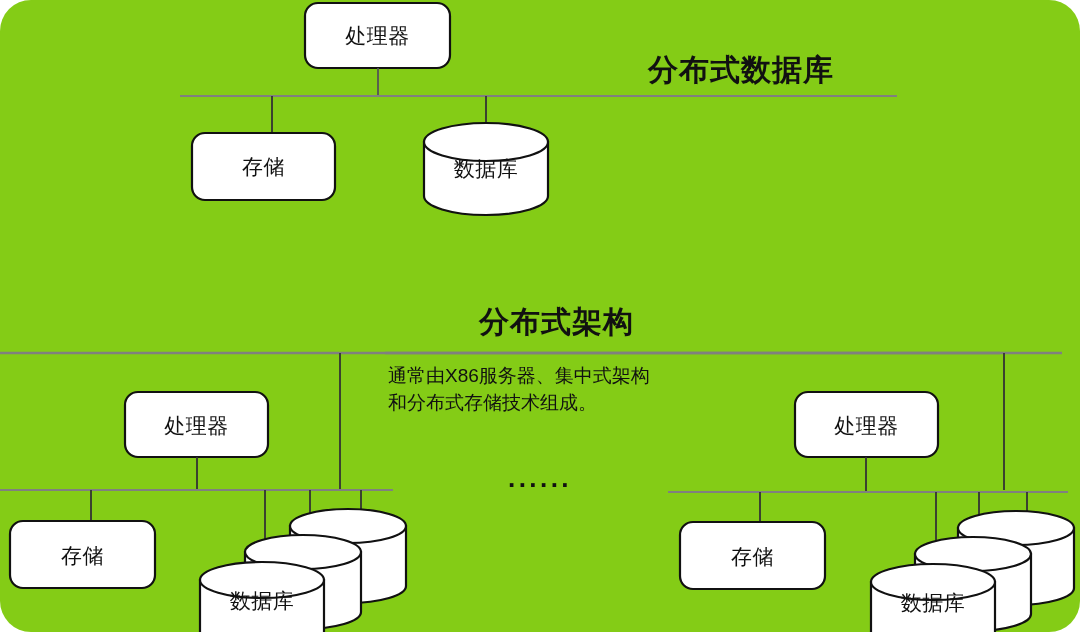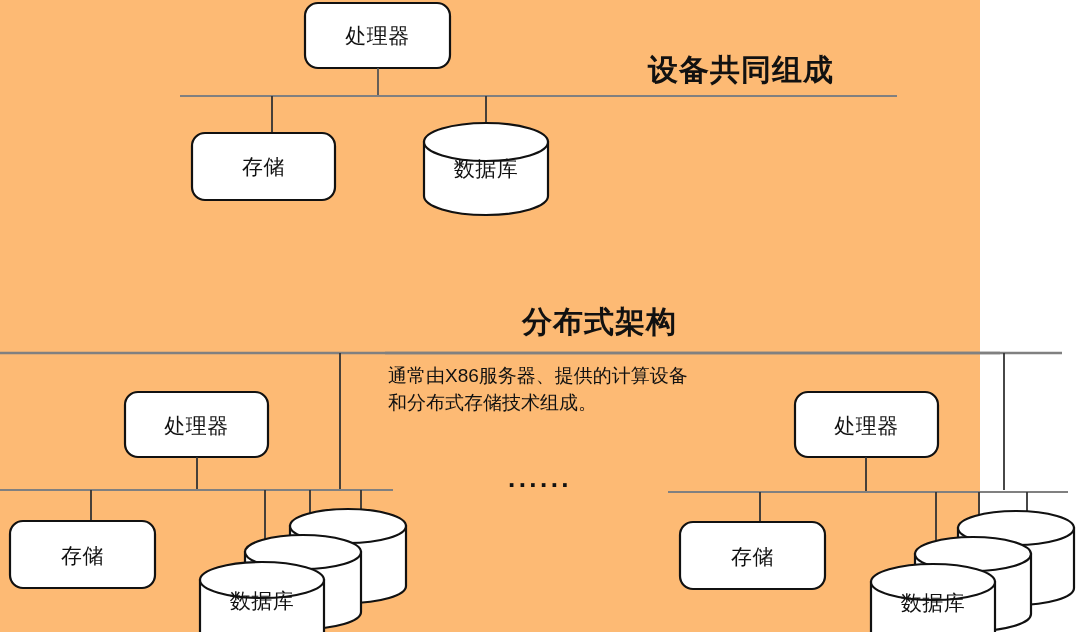--- a/index.html
+++ b/index.html
@@ -1,21 +1,21 @@
 <!DOCTYPE html>
 <html><head>
 <meta charset="utf-8">
 <style>
   html,body{margin:0;padding:0;background:#ffffff;}
   body{
     width:1080px;height:632px;overflow:hidden;
     font-family:"Liberation Sans","DejaVu Sans",sans-serif;
     color:#111111;
   }
-  #stage{position:relative;width:980px;height:632px;background:#fdba74;}
+  #stage{position:relative;width:1080px;height:632px;background:#84cc16;border-radius:31px;}
   #stage svg{position:absolute;left:0;top:0;width:1080px;height:632px;}
 
   .node-label{
     position:absolute;
     font-size:21px;
     color:#111111;
     white-space:nowrap;
     letter-spacing:0.5px;
     pointer-events:none;
   }
@@ -137,26 +137,26 @@
       <line x1="385" y1="353" x2="1000" y2="353" stroke="#808080" stroke-width="2.4"></line>
     </g>
   </svg>
 
   <div class="node-label" style="left:305px;top:22px;width:145px;text-align:center;">处理器</div>
 
   <div class="node-label" style="left:192px;top:153px;width:143px;text-align:center;">存储</div>
 
   <div class="node-label" style="left:424px;top:155px;width:124px;text-align:center;">数据库</div>
 
-  <div class="title" style="left:648px;top:50px;">设备共同组成</div>
+  <div class="title" style="left:648px;top:50px;">分布式数据库</div>
 
 
-  <div class="title" style="left:479px;top:302px;margin-left:43px;">分布式架构</div>
+  <div class="title" style="left:479px;top:302px;">分布式架构</div>
 
-  <div class="body-text" style="left:388px;top:362px;width:420px;">通常由X86服务器、提供的计算设备
+  <div class="body-text" style="left:388px;top:362px;width:420px;">通常由X86服务器、集中式架构
 和分布式存储技术组成。</div>
 
   <div class="node-label" style="left:125px;top:412px;width:143px;text-align:center;">处理器</div>
 
   <div class="node-label" style="left:10px;top:542px;width:145px;text-align:center;">存储</div>
 
   <div class="node-label" style="left:200px;top:587px;width:124px;text-align:center;">数据库</div>
 
   <div class="ellipsis" style="left:508px;top:470px;">······</div>
 

